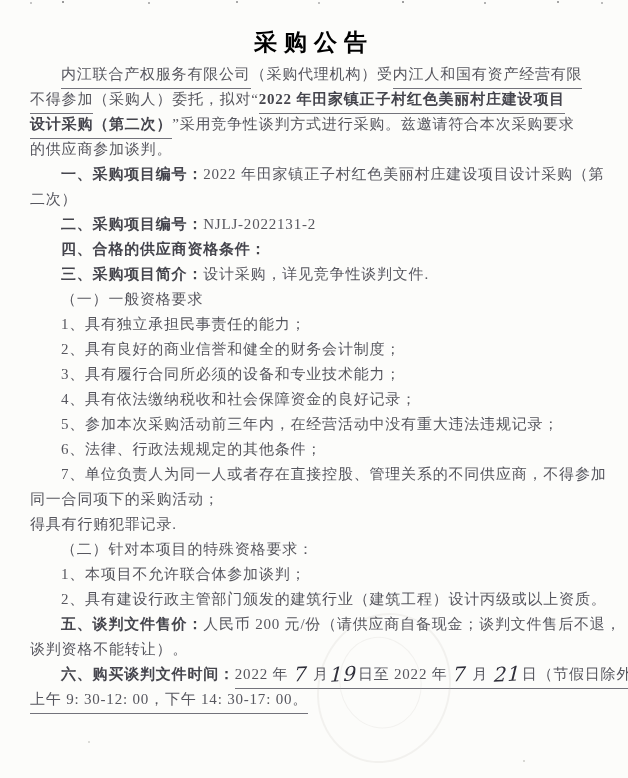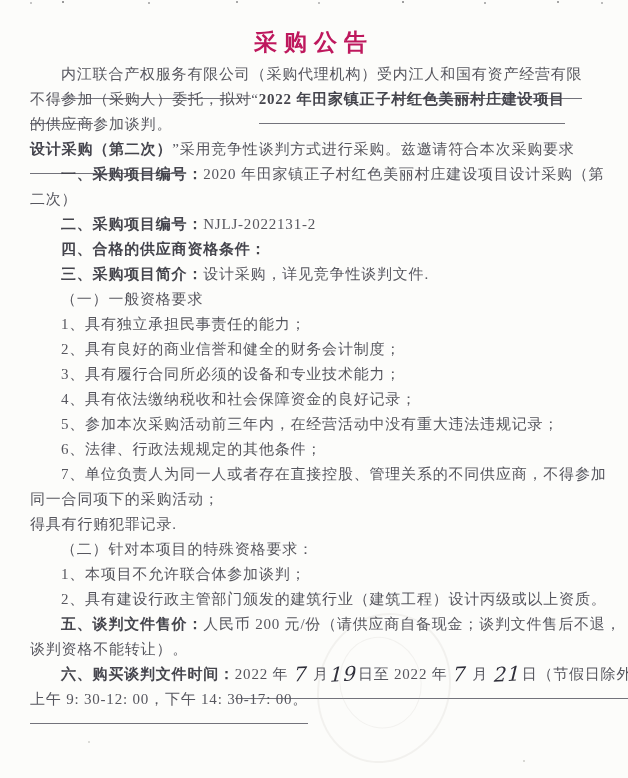--- a/index.html
+++ b/index.html
@@ -11,42 +11,42 @@
     font-family:"Liberation Serif","DejaVu Serif",serif;
     color:#56565e;
   }
   .page{position:absolute;inset:0;}
   .doc-title{
     margin-top:27px;
     text-align:center;
     font-size:23px;
     font-weight:bold;
     letter-spacing:7px;
-    color:#be185d;
+    color:#000000;
   }
   .doc-body{
     position:absolute;
     left:30px;
     top:62px;
     right:18px;
   }
   .line{
     height:25px;
     line-height:25px;
     font-size:15px;
     letter-spacing:0.8px;
     white-space:nowrap;
     color:#56565e;
   }
   .line.indent{padding-left:31px;}
   .seg{display:inline;}
   .seg.b{font-weight:bold;color:#45454d;}
   .seg.u{
     border-bottom:1px solid #73737b;
-    padding-bottom:16px;
+    padding-bottom:6px;
   }
   .hw{
     display:inline-block;
     font-family:"DejaVu Serif",serif;
     font-style:italic;
     font-size:20px;
     font-weight:500;
     color:#2f2f3a;
     transform:rotate(-3deg) skewX(-6deg);
     vertical-align:-2px;
@@ -87,23 +87,23 @@
 </style>
 </head>
 <body>
 
 <div class="page">
   <div class="speckles"></div>
   <h1 class="doc-title">采购公告</h1>
   <div class="doc-body">
       <div class="line indent"><span class="seg u">内江联合产权服务有限公司</span><span class="seg">（采购代理机构）受</span><span class="seg u">内江人和国有资产经营有限</span></div>
       <div class="line"><span class="seg u">不得参加</span><span class="seg">（采购人）委托，拟对“</span><span class="seg b u">2022 年田家镇正子村红色美丽村庄建设项目</span></div>
+      <div class="line"><span class="seg b u">设计采购（第二次）</span><span class="seg">”采用竞争性谈判方式进行采购。兹邀请符合本次采购要求</span></div>
       <div class="line"><span class="seg">的供应商参加谈判。</span></div>
-      <div class="line"><span class="seg b u">设计采购（第二次）</span><span class="seg">”采用竞争性谈判方式进行采购。兹邀请符合本次采购要求</span></div>
-      <div class="line indent"><span class="seg b">一、采购项目编号：</span><span class="seg">2020 年田家镇正子村红色美丽村庄建设项目设计采购（第</span></div>
+      <div class="line indent"><span class="seg b">一、采购项目编号：</span><span class="seg">2022 年田家镇正子村红色美丽村庄建设项目设计采购（第</span></div>
       <div class="line"><span class="seg">二次）</span></div>
       <div class="line indent"><span class="seg b">二、采购项目编号：</span><span class="seg">NJLJ-2022131-2</span></div>
       <div class="line indent"><span class="seg b">四、合格的供应商资格条件：</span></div>
       <div class="line indent"><span class="seg b">三、采购项目简介：</span><span class="seg">设计采购，详见竞争性谈判文件.</span></div>
       <div class="line indent"><span class="seg">（一）一般资格要求</span></div>
       <div class="line indent"><span class="seg">1、具有独立承担民事责任的能力；</span></div>
       <div class="line indent"><span class="seg">2、具有良好的商业信誉和健全的财务会计制度；</span></div>
       <div class="line indent"><span class="seg">3、具有履行合同所必须的设备和专业技术能力；</span></div>
       <div class="line indent"><span class="seg">4、具有依法缴纳税收和社会保障资金的良好记录；</span></div>
       <div class="line indent"><span class="seg">5、参加本次采购活动前三年内，在经营活动中没有重大违法违规记录；</span></div>

